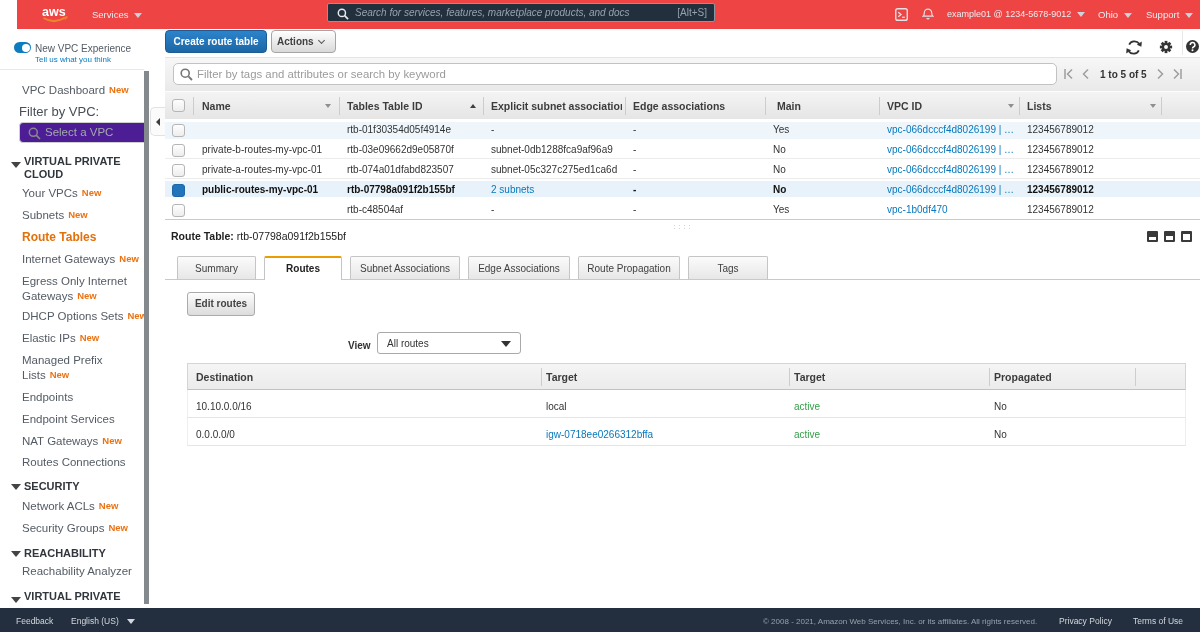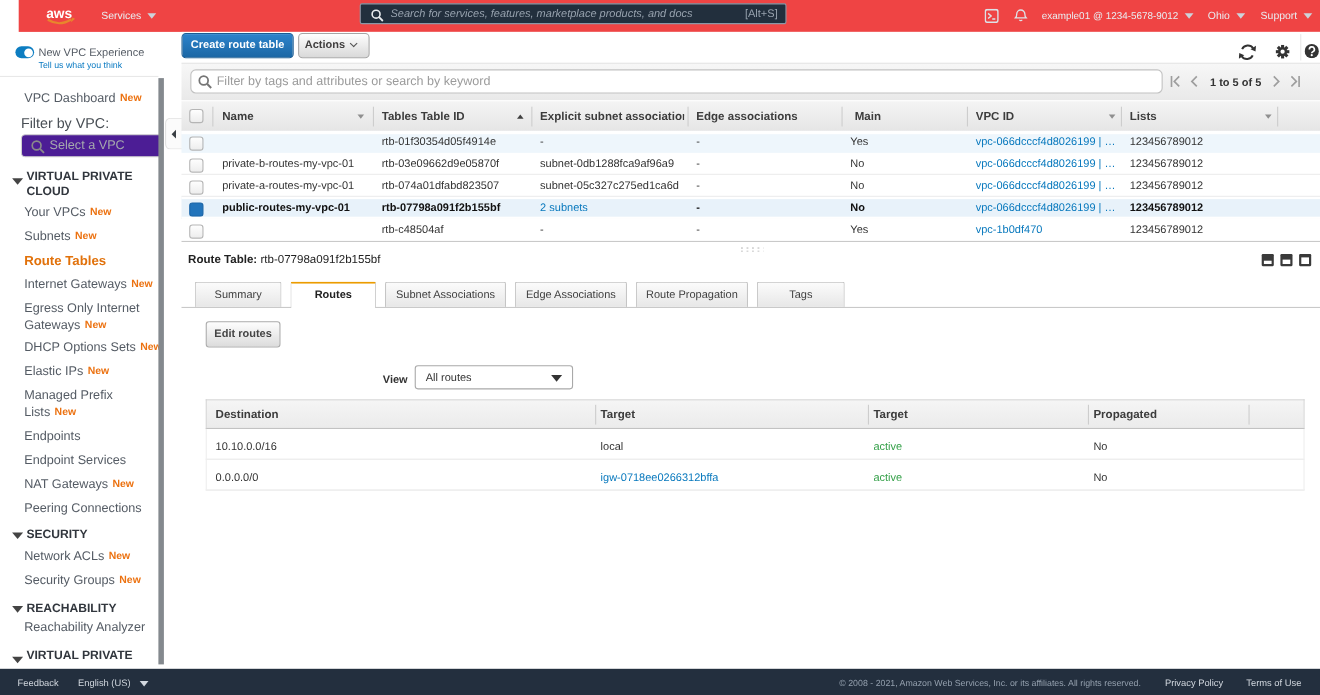--- a/index.html
+++ b/index.html
@@ -139,21 +139,21 @@
 <div class="sitem" style="top:253px">Internet Gateways<span class="snew">New</span></div>
 <div class="sitem" style="top:275px">Egress Only Internet</div>
 <div class="sitem" style="top:290px">Gateways<span class="snew">New</span></div>
 <div class="sitem" style="top:310px">DHCP Options Sets<span class="snew">New</span></div>
 <div class="sitem" style="top:332px">Elastic IPs<span class="snew">New</span></div>
 <div class="sitem" style="top:354px">Managed Prefix</div>
 <div class="sitem" style="top:369px">Lists<span class="snew">New</span></div>
 <div class="sitem" style="top:391px">Endpoints</div>
 <div class="sitem" style="top:413px">Endpoint Services</div>
 <div class="sitem" style="top:435px">NAT Gateways<span class="snew">New</span></div>
-<div class="sitem" style="top:456px">Peering Connections</div>
+<div class="sitem" style="top:456px">Routes Connections</div>
 <div class="stri" style="top:484px"></div>
 <div class="shead" style="top:480px">SECURITY</div>
 <div class="sitem" style="top:500px">Network ACLs<span class="snew">New</span></div>
 <div class="sitem" style="top:522px">Security Groups<span class="snew">New</span></div>
 <div class="stri" style="top:551px"></div>
 <div class="shead" style="top:547px">REACHABILITY</div>
 <div class="sitem" style="top:565px">Reachability Analyzer</div>
 <div class="stri" style="top:597px"></div>
 <div class="shead" style="top:590px">VIRTUAL PRIVATE</div>
 <div id="sbscroll"></div>

